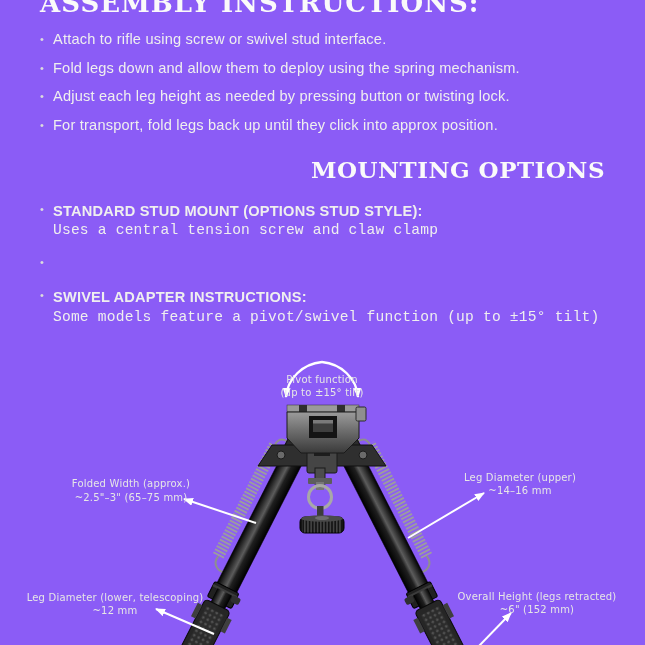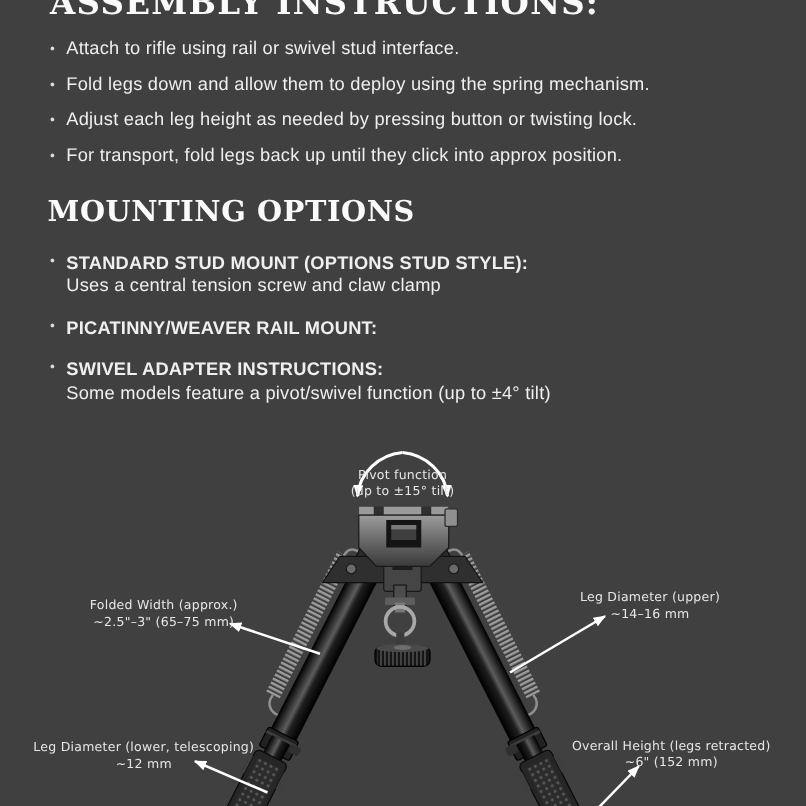--- a/index.html
+++ b/index.html
@@ -1,19 +1,19 @@
 <!DOCTYPE html>
 <html><head>
 <meta charset="utf-8">
 <style>
   html,body{margin:0;padding:0;background:#000;}
   .page{
     position:relative;
     width:645px;height:645px;
-    background:#404040;
+    background:#8b5cf6;
     overflow:hidden;
     font-family:"Liberation Sans",sans-serif;
     color:#f2f2f2;
   }
   .content{padding:0 40px;}
   h1.main-title{
     margin:-10px 0 0 0;
     font-family:"DejaVu Serif",serif;
     font-weight:800;
     font-size:26px;
@@ -40,34 +40,35 @@
     color:#dcdcdc;
   }
   h2.section-title{
     margin:23px 0 0 -2px;
     font-family:"DejaVu Serif",serif;
     font-weight:800;
     font-size:23px;
     letter-spacing:0.5px;
     color:#fafafa;
     white-space:nowrap;
+    text-align:right;
   }
   ul.mount-list{
     list-style:none;
     margin:19px 0 0 0;padding:0;
   }
   ul.mount-list li{
     display:flex;
     margin:0 0 15px 0;
     font-size:14.6px;
     line-height:18.5px;
     color:#efefef;
   }
   .mount-head{font-weight:bold;letter-spacing:0.2px;}
-  .mount-sub{font-weight:normal;letter-spacing:0.2px;}
+  .mount-sub{font-weight:normal;letter-spacing:0.2px;font-family:Liberation Mono, monospace;}
   svg.diagram{
     position:absolute;
     left:0;top:350px;
     width:645px;height:295px;
     display:block;
   }
   svg.diagram text{
     font-family:"DejaVu Sans",sans-serif;
     font-size:10px;
     fill:#e6e6e6;
@@ -79,21 +80,21 @@
 <body>
 
 <div class="page">
   <div class="content">
 
     <h1 class="main-title">ASSEMBLY INSTRUCTIONS:</h1>
 
     <ul class="bullets">
       <li>
         <span class="bullet-glyph">•</span>
-        <span>Attach to rifle using rail or swivel stud interface.</span>
+        <span>Attach to rifle using screw or swivel stud interface.</span>
       </li>
       <li>
         <span class="bullet-glyph">•</span>
         <span>Fold legs down and allow them to deploy using the spring mechanism.</span>
       </li>
       <li>
         <span class="bullet-glyph">•</span>
         <span>Adjust each leg height as needed by pressing button or twisting lock.</span>
       </li>
       <li>
@@ -108,28 +109,28 @@
       <li>
         <span class="bullet-glyph">•</span>
         <span>
           <span class="mount-head">STANDARD STUD MOUNT (OPTIONS STUD STYLE):</span><br>
           <span class="mount-sub">Uses a central tension screw and claw clamp</span>
         </span>
       </li>
       <li>
         <span class="bullet-glyph">•</span>
         <span>
-          <span class="mount-head">PICATINNY/WEAVER RAIL MOUNT:</span><br>
+          <br>
         </span>
       </li>
       <li>
         <span class="bullet-glyph">•</span>
         <span>
           <span class="mount-head">SWIVEL ADAPTER INSTRUCTIONS:</span><br>
-          <span class="mount-sub">Some models feature a pivot/swivel function (up to ±4° tilt)</span>
+          <span class="mount-sub">Some models feature a pivot/swivel function (up to ±15° tilt)</span>
         </span>
       </li>
     </ul>
   </div>
 
   <svg class="diagram" viewBox="0 0 645 295">
     <defs>
       <linearGradient id="legG" x1="0" y1="0" x2="1" y2="0">
         <stop offset="0" stop-color="#010101"></stop>
         <stop offset="0.3" stop-color="#3e3e3e"></stop>

